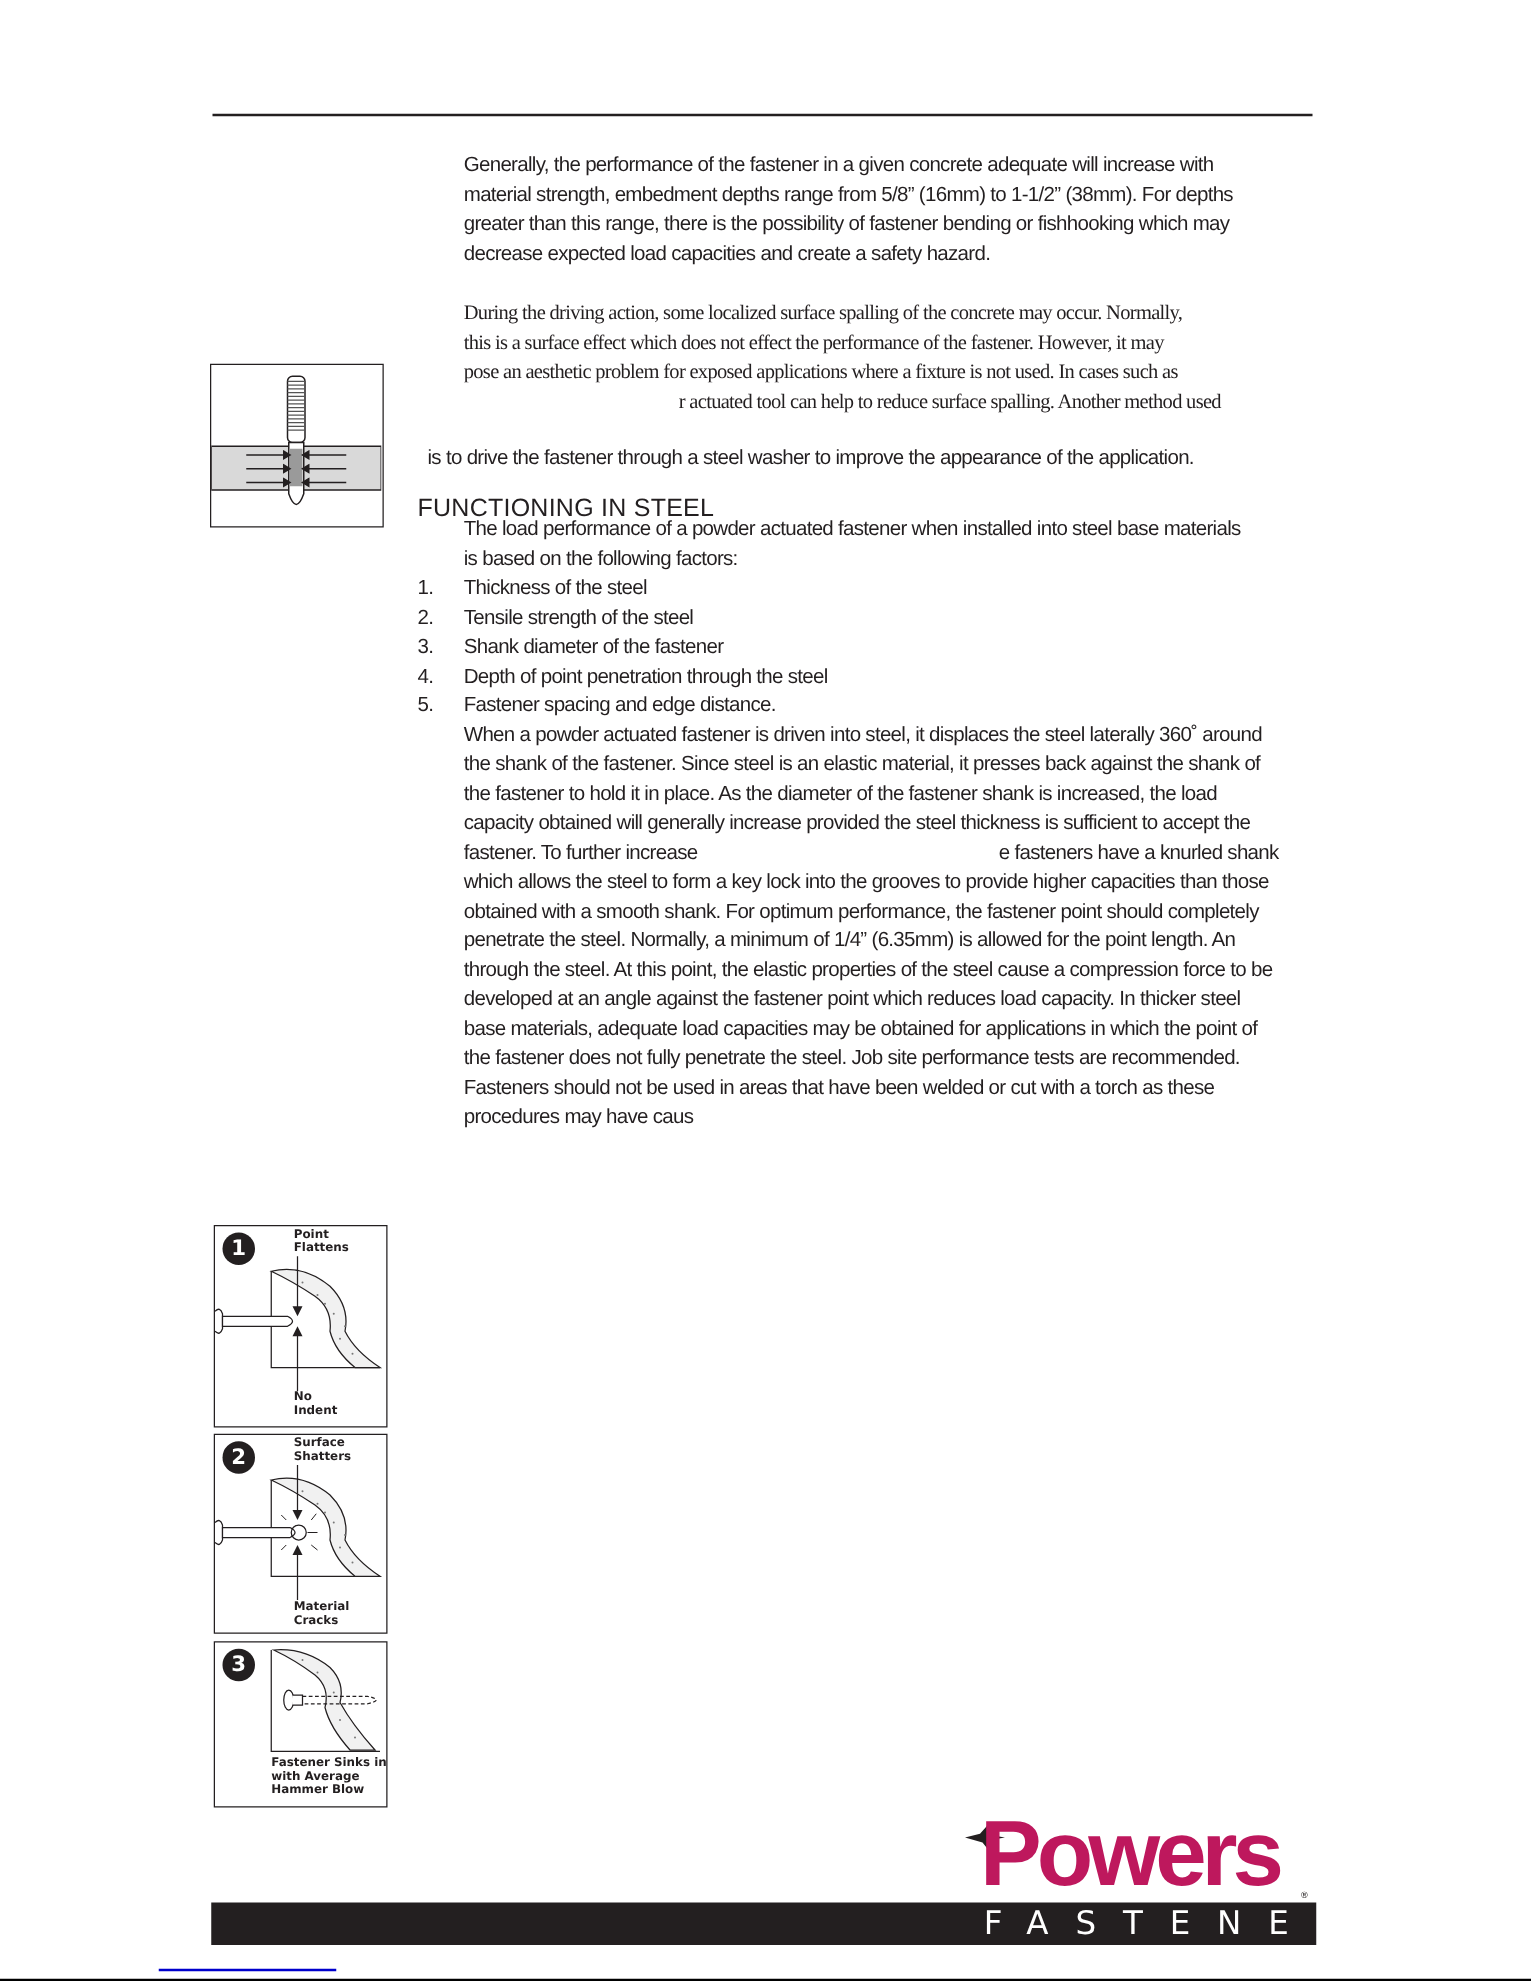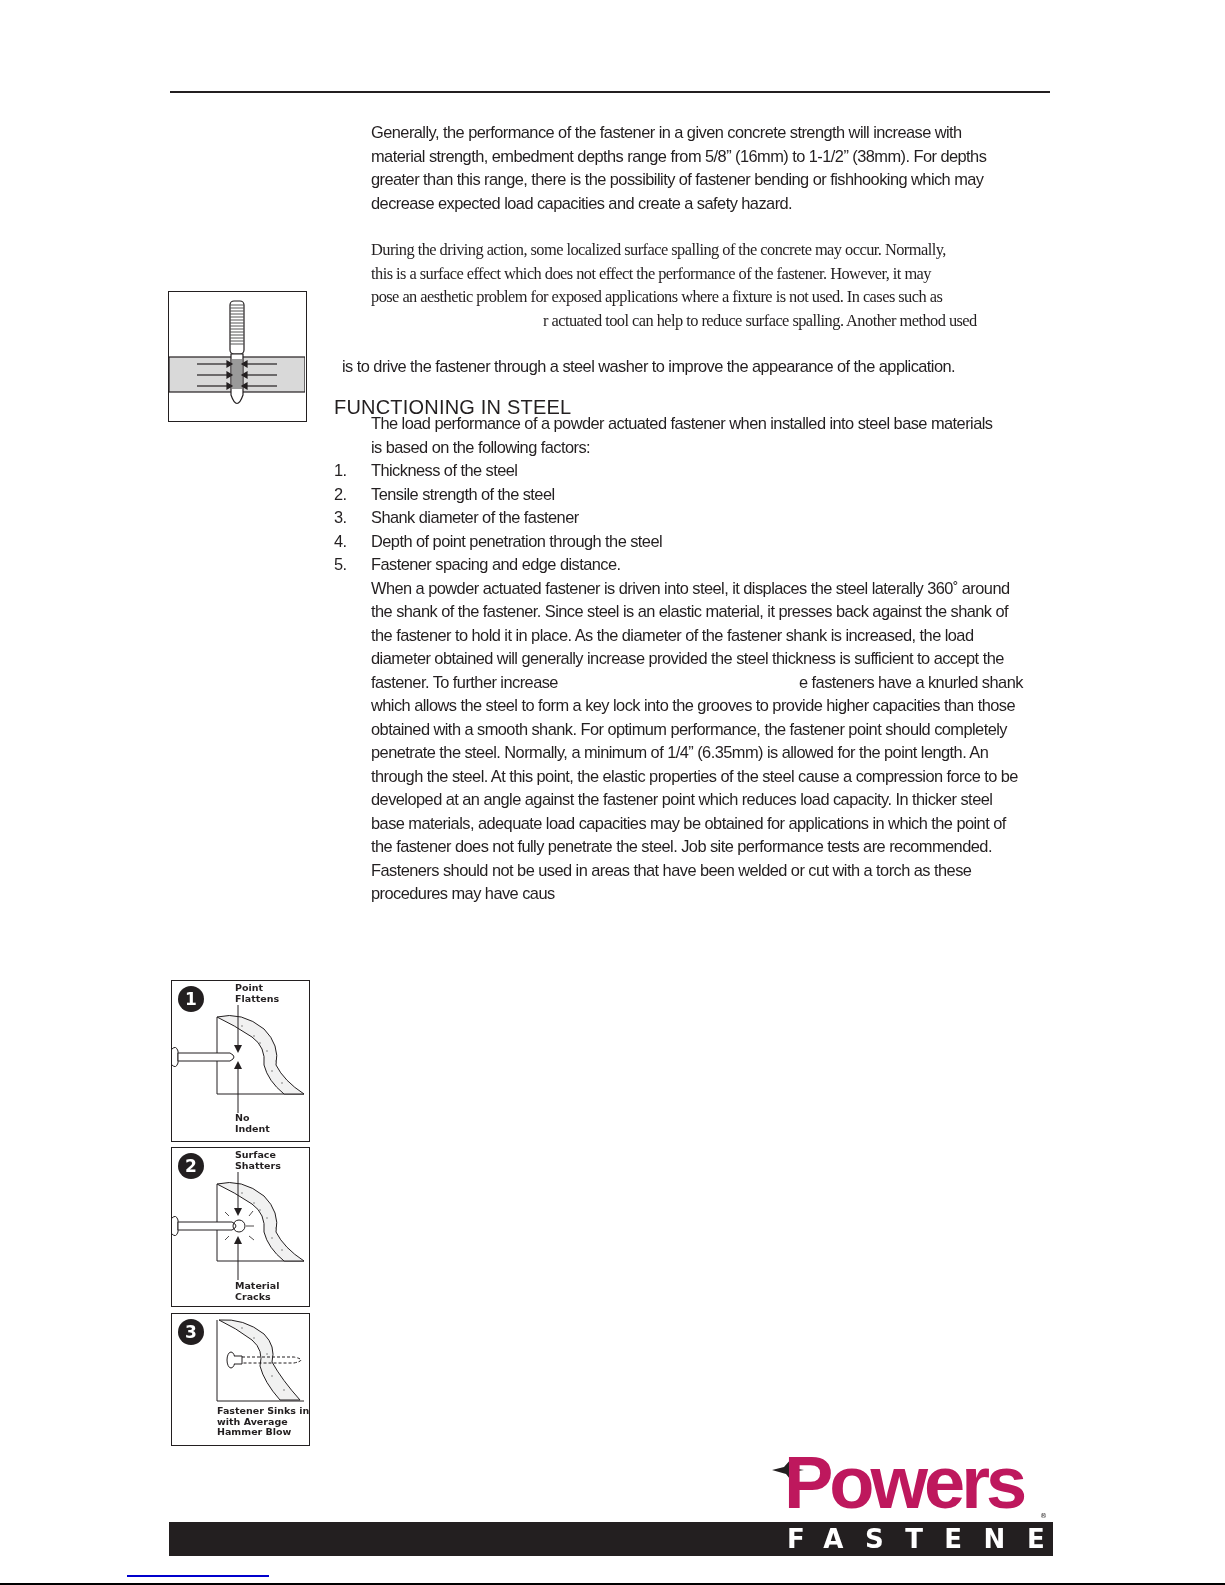--- a/index.html
+++ b/index.html
@@ -19,33 +19,33 @@
 
   .fig { position: absolute; border: 1.5px solid #231f20; background: #fff; box-sizing: border-box; }
   .fig svg { position: absolute; left: 0; top: 0; }
   .fig-label { position: absolute; font-family: "DejaVu Sans", sans-serif; font-weight: bold;
                font-size: 9.5px; line-height: 10.5px; color: #231f20; white-space: nowrap; }
 
   .footer-bar { position: absolute; left: 169px; top: 1522px; width: 884px; height: 34px; background: #231f20; }
   .logo-word { position: absolute; left: 784px; top: 1446px; font-family: "Liberation Sans", sans-serif;
                font-weight: bold; font-size: 74px; line-height: 74px; letter-spacing: -4px; color: #be185d; }
   .logo-sub { position: absolute; left: 787px; top: 1523px; font-family: "DejaVu Sans", sans-serif;
-              font-weight: bold; font-size: 26px; line-height: 32px; letter-spacing: 21.5px; color: #ffffff; }
+              font-weight: normal; font-size: 26px; line-height: 32px; letter-spacing: 21.5px; color: #ffffff; }
   .logo-reg { position: absolute; left: 1040px; top: 1512px; font-size: 7px; color: #231f20;
               font-family: "DejaVu Sans", sans-serif; }
   .link-underline { position: absolute; left: 127px; top: 1575px; width: 142px; height: 1.5px; background: #0000cc; }
   .bottom-rule { position: absolute; left: 0; top: 1583px; width: 1225px; height: 2px; background: #000; }
 </style>
 </head>
 <body>
 
 <div class="top-rule"></div>
 
 <div class="text" style="left:371px; top:121px;">
-  <span class="line">Generally, the performance of the fastener in a given concrete strength will increase with</span>
+  <span class="line">Generally, the performance of the fastener in a given concrete adequate will increase with</span>
   <span class="line">material strength, embedment depths range from 5/8” (16mm) to 1-1/2” (38mm). For depths</span>
   <span class="line">greater than this range, there is the possibility of fastener bending or fishhooking which may</span>
   <span class="line">decrease expected load capacities and create a safety hazard.</span>
 </div>
 <div class="text" style="left:371px; top:238px;font-family:Liberation Serif, serif;">
   <span class="line">During the driving action, some localized surface spalling of the concrete may occur. Normally,</span>
   <span class="line">this is a surface effect which does not effect the performance of the fastener. However, it may</span>
   <span class="line">pose an aesthetic problem for exposed applications where a fixture is not used. In cases such as</span>
   <span class="line" style="padding-left:172px;">r actuated tool can help to reduce surface spalling. Another method used</span>
 </div>
@@ -110,21 +110,21 @@
   <div class="text num" style="top:529.5px;">4.</div>
   <div class="text list-text" style="top:529.5px;">Depth of point penetration through the steel</div>
   <div class="text num" style="top:553px;">5.</div>
   <div class="text list-text" style="top:553px;">Fastener spacing and edge distance.</div>
 </div>
 
 <div class="text" style="left:371px; top:576.5px;">
   <span class="line">When a powder actuated fastener is driven into steel, it displaces the steel laterally 360˚ around</span>
   <span class="line">the shank of the fastener. Since steel is an elastic material, it presses back against the shank of</span>
   <span class="line">the fastener to hold it in place. As the diameter of the fastener shank is increased, the load</span>
-  <span class="line">diameter obtained will generally increase provided the steel thickness is sufficient to accept the</span>
+  <span class="line">capacity obtained will generally increase provided the steel thickness is sufficient to accept the</span>
   <span class="line" style="position:relative;">
     <span>fastener. To further increase</span>
     <span style="position:absolute; left:428px; top:0;">e fasteners have a knurled shank</span>
   </span>
   <span class="line">which allows the steel to form a key lock into the grooves to provide higher capacities than those</span>
   <span class="line">obtained with a smooth shank. For optimum performance, the fastener point should completely</span>
   <span class="line">penetrate the steel. Normally, a minimum of 1/4” (6.35mm)  is allowed for the point length. An</span>
   <span class="line">through the steel. At this point, the elastic properties of the steel cause a compression force to be</span>
   <span class="line">developed at an angle against the fastener point which reduces load capacity. In thicker steel</span>
   <span class="line">base materials, adequate load capacities may be obtained for applications in which the point of</span>

